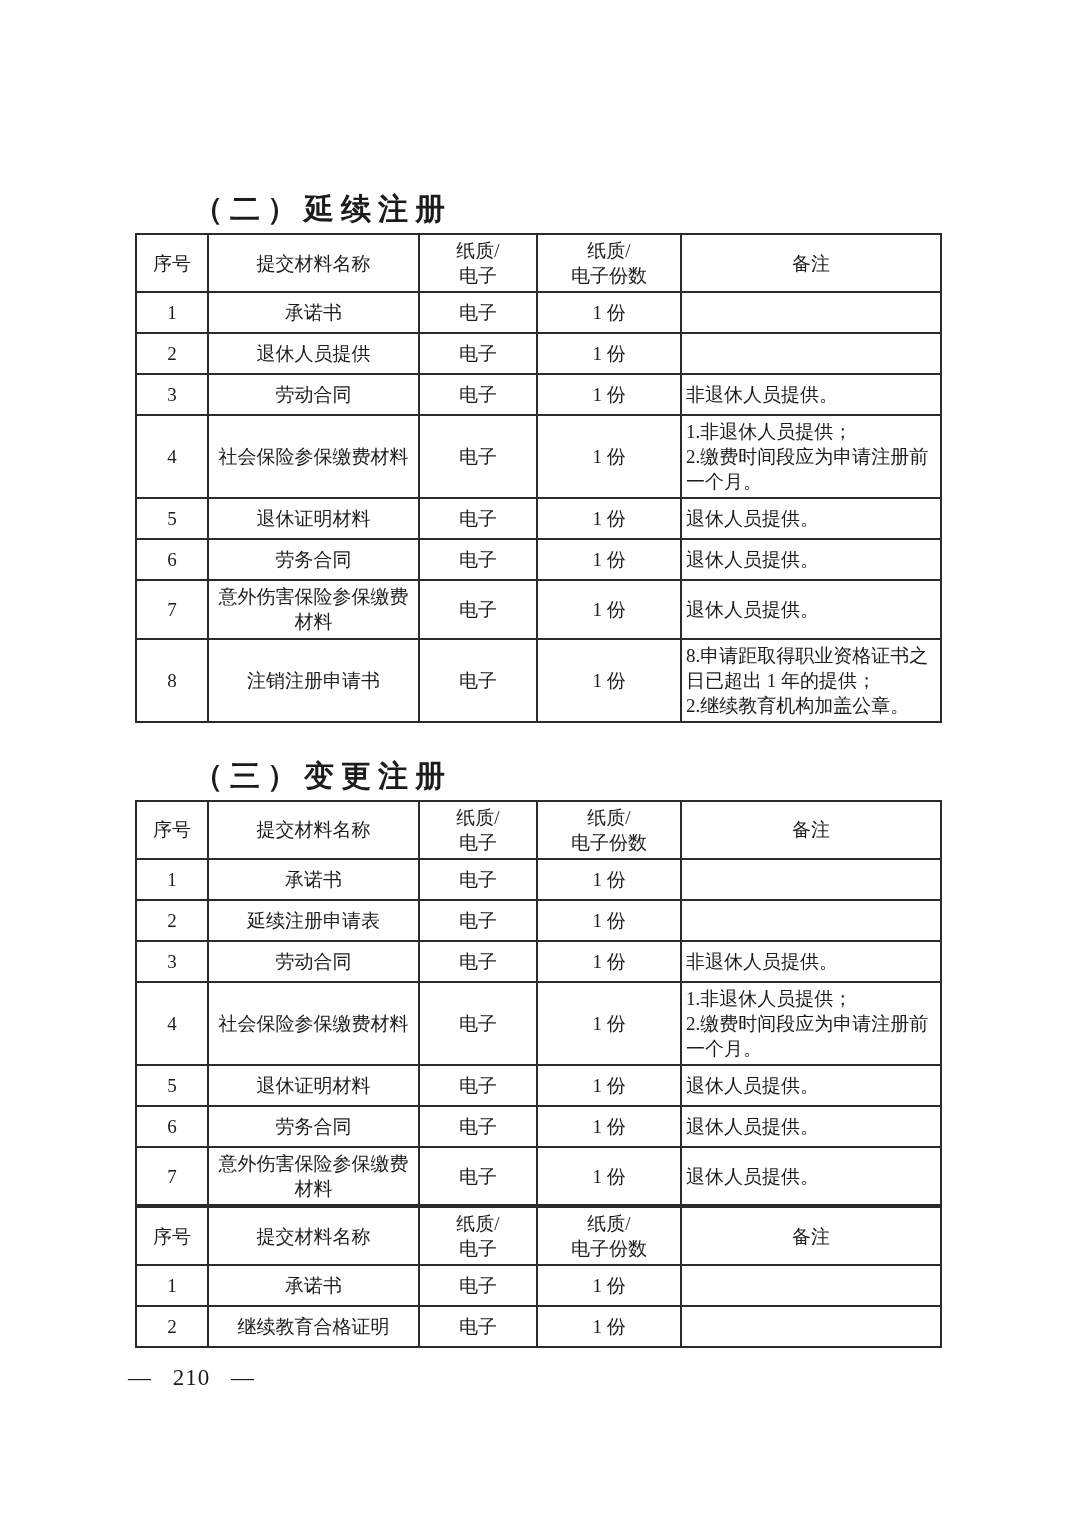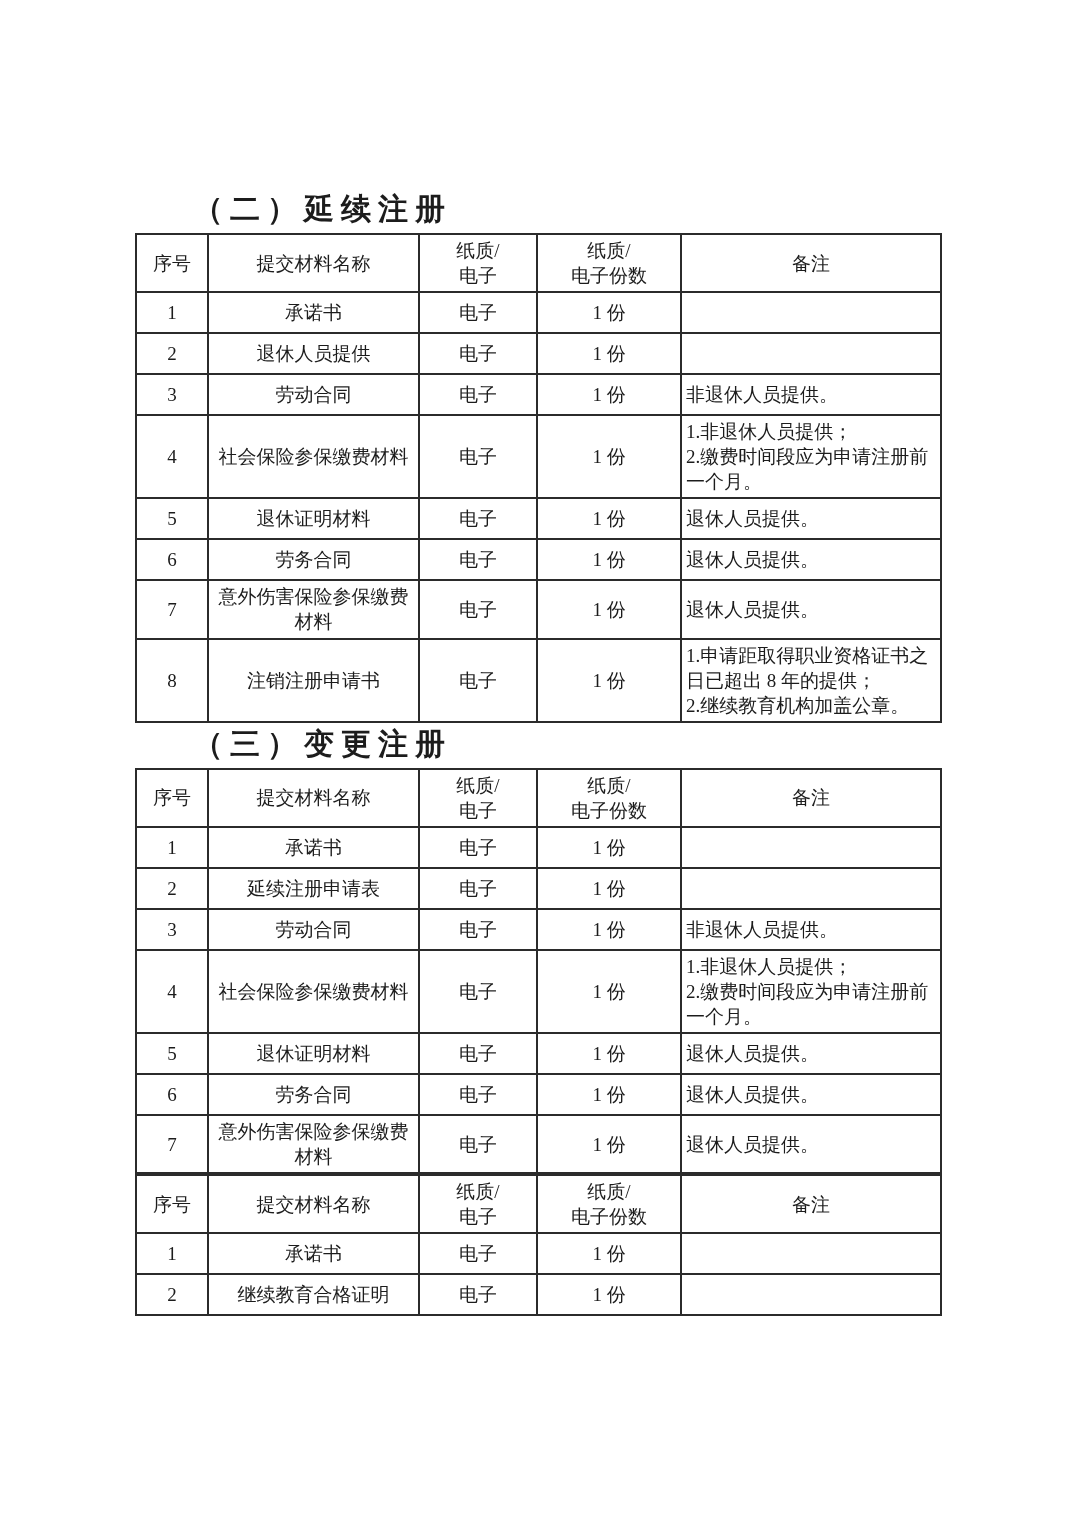--- a/index.html
+++ b/index.html
@@ -28,21 +28,21 @@
   }
   .section-heading {
     font-size: 30px;
     font-weight: bold;
     letter-spacing: 7px;
     line-height: 34px;
     margin: 0 0 7px 58px;
     white-space: nowrap;
   }
   .doc-section + .doc-section .section-heading {
-    margin-top: 4px;
+    margin-top: 36px;
   }
   table.doc-table {
     border-collapse: collapse;
     table-layout: fixed;
     width: 805px;
   }
   .doc-table th, .doc-table td {
     border: 2px solid #2b2b2b;
     font-size: 19px;
     font-weight: normal;
@@ -148,21 +148,21 @@
             <td>意外伤害保险参保缴费材料</td>
             <td>电子</td>
             <td>1 份</td>
             <td class="remark">退休人员提供。</td>
           </tr>
           <tr>
             <td>8</td>
             <td>注销注册申请书</td>
             <td>电子</td>
             <td>1 份</td>
-            <td class="remark">1.申请距取得职业资格证书之日已超出 8 年的提供；
+            <td class="remark">8.申请距取得职业资格证书之日已超出 1 年的提供；
 2.继续教育机构加盖公章。</td>
           </tr>
         </tbody>
       </table>
     </div>
 
     <div class="doc-section">
       <h2 class="section-heading">（三）变更注册</h2>
       <table class="doc-table">
         <colgroup>
@@ -270,14 +270,15 @@
             <td>2</td>
             <td>继续教育合格证明</td>
             <td>电子</td>
             <td>1 份</td>
             <td class="remark"></td>
           </tr>
         </tbody>
       </table>
     </div>
 
+    <div class="page-footer">— 210 —</div>
   </div>
 </div>
 
 </body></html>

